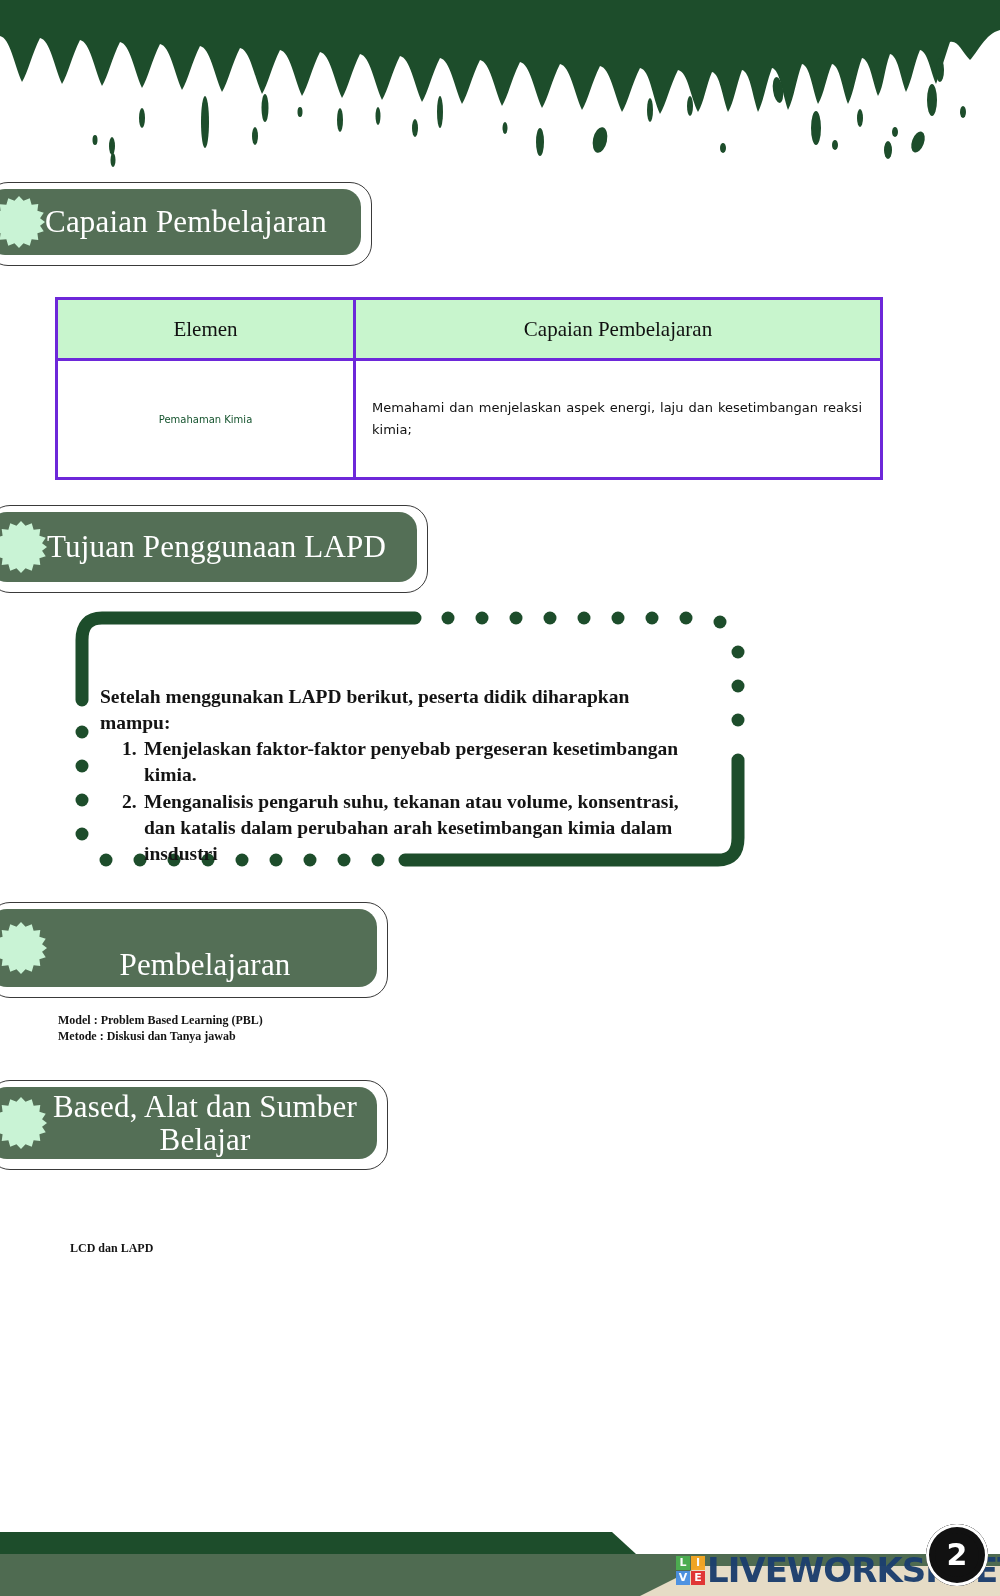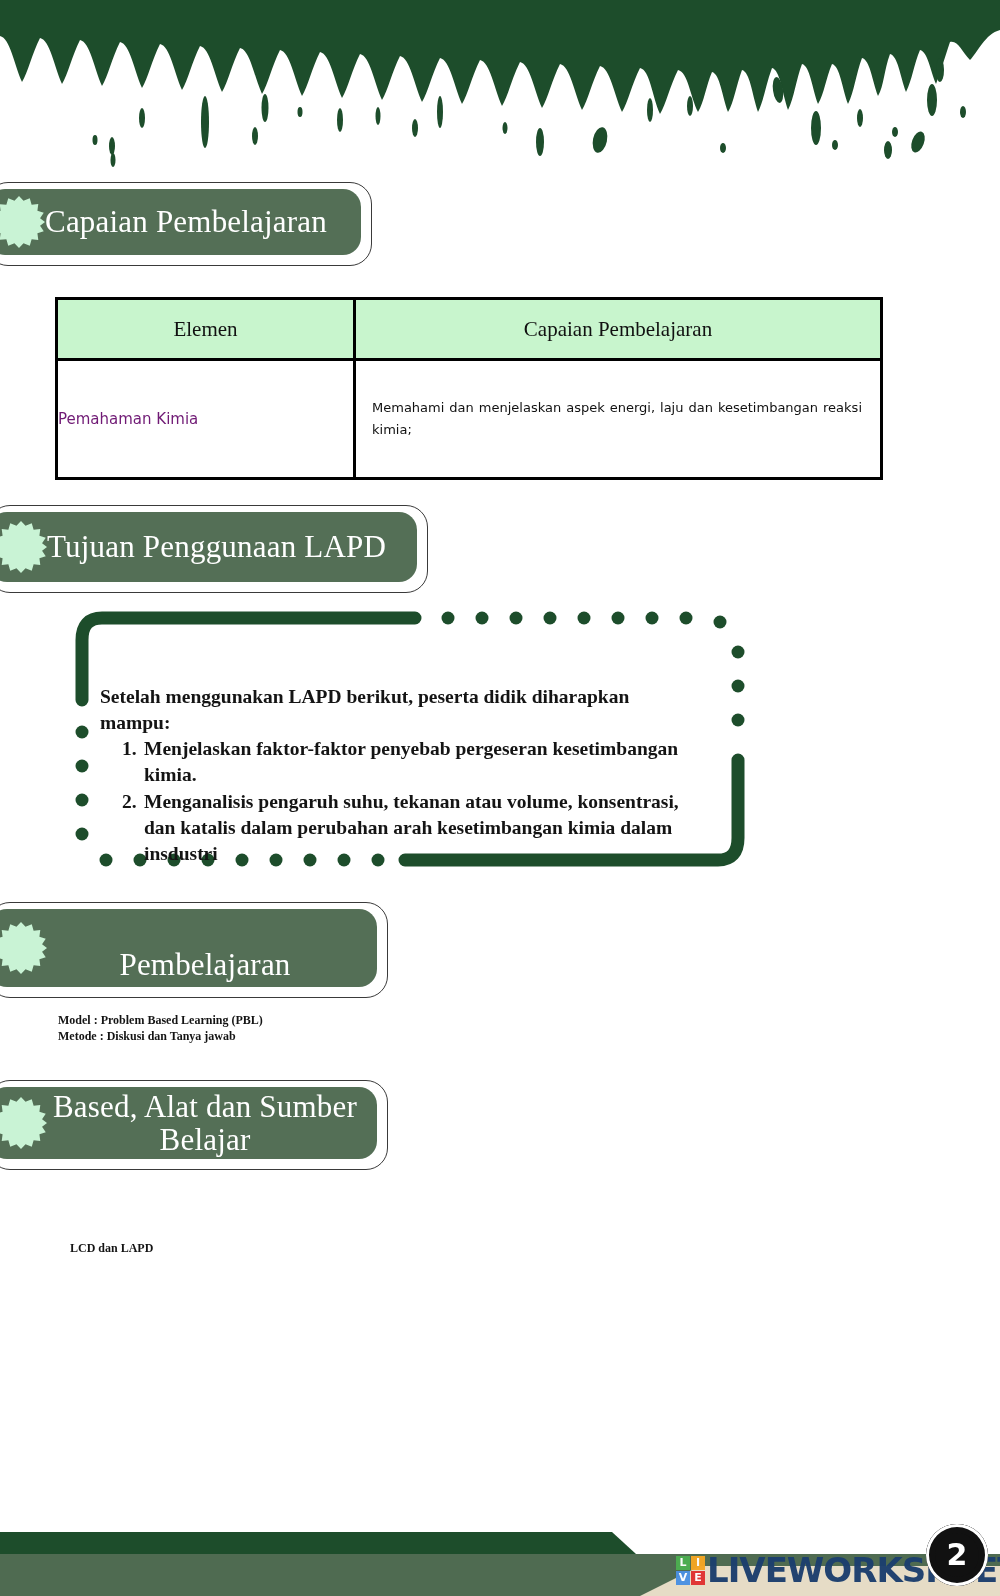--- a/index.html
+++ b/index.html
@@ -75,39 +75,40 @@
   
   .cp-table {
     position: absolute;
     left: 55px;
     top: 297px;
     width: 828px;
     border-collapse: collapse;
     table-layout: fixed;
   }
   .cp-table td, .cp-table th {
-    border: 3px solid #000000;
+    border: 3px solid #6d28d9;
     padding: 0;
   }
   .cp-table thead th {
     background: #c8f5cd;
     font-weight: normal;
     font-size: 21px;
     height: 58px;
     vertical-align: middle;
   }
   .cp-table tbody td {
     background: #ffffff;
     height: 104px;
     vertical-align: middle;
   }
   .cell-elemen {
+    text-align: center;
     font-family: "DejaVu Sans", "Liberation Sans", sans-serif;
-    font-size: 15px;
-    color: #701a75;
+    font-size: 10px;
+    color: #14532d;
   }
   .cell-cp {
     text-align: justify;
     text-align-last: left;
     font-family: "DejaVu Sans", "Liberation Sans", sans-serif;
     font-size: 13px;
     line-height: 1.7;
     padding: 6px 18px 6px 16px !important;
     color: #111;
   }

